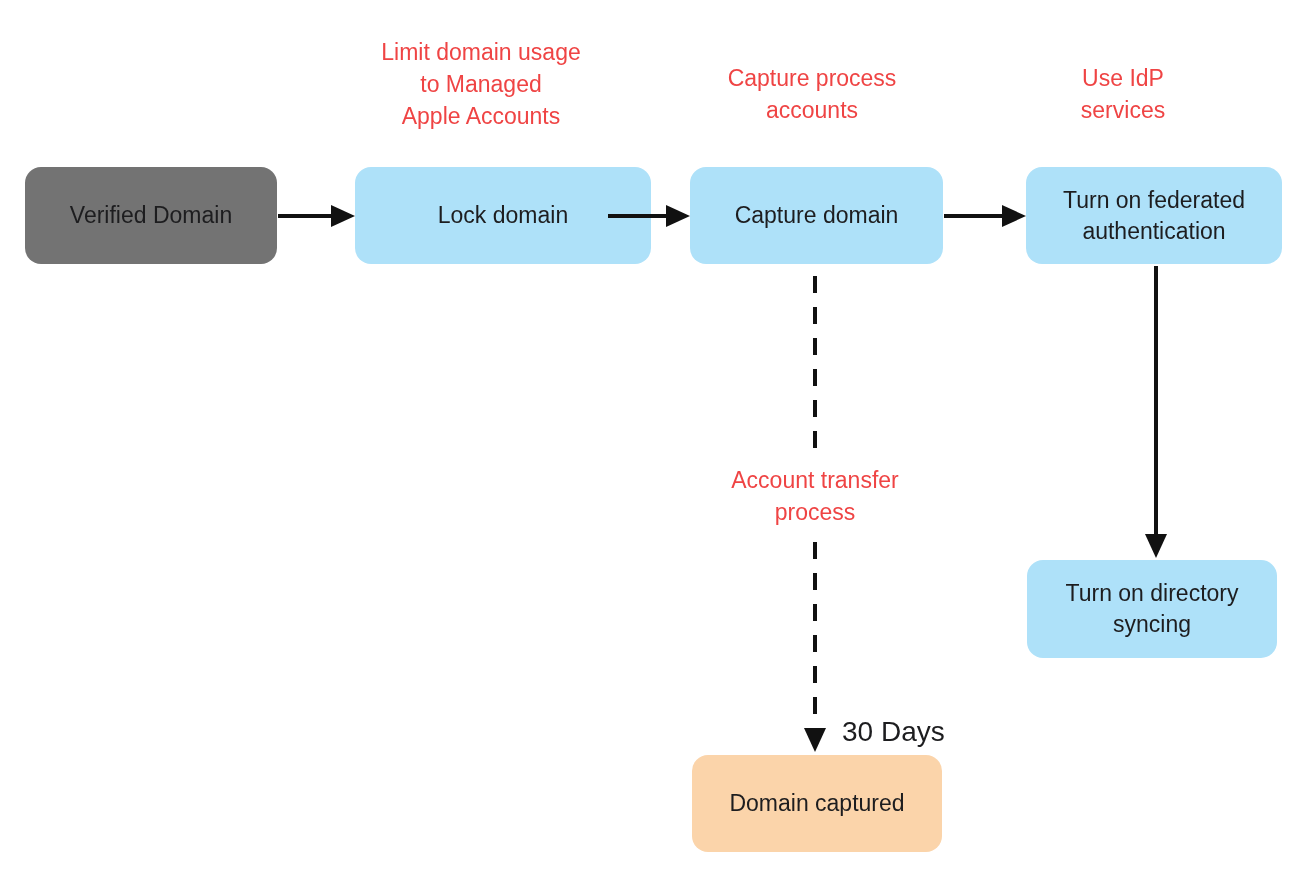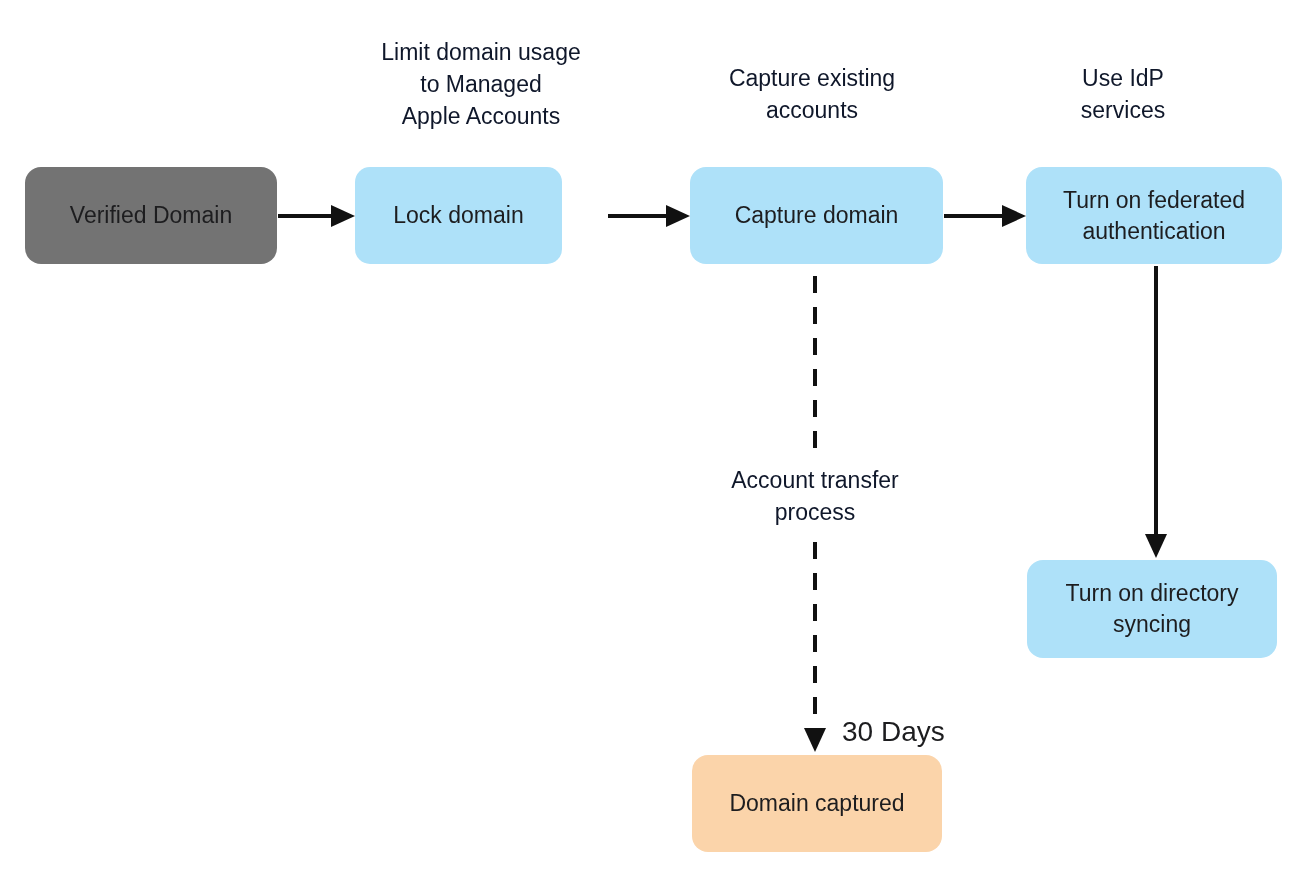--- a/index.html
+++ b/index.html
@@ -26,34 +26,34 @@
     justify-content: center;
     text-align: center;
   }
   .node-label {
     font-size: 23px;
     line-height: 31px;
     white-space: pre-line;
     color: #1d1d1f;
   }
   .b1 { left: 25px;   top: 167px; width: 252px; height: 97px; }
-  .b2 { left: 355px;  top: 167px; width: 207px; height: 97px; border-radius: 15px; }
+  .b2 { left: 355px;  top: 167px; width: 296px; height: 97px; }
   .b3 { left: 690px;  top: 167px; width: 253px; height: 97px; }
   .b4 { left: 1026px; top: 167px; width: 256px; height: 97px; }
   .b5 { left: 1027px; top: 560px; width: 250px; height: 98px; }
   .b6 { left: 692px;  top: 755px; width: 250px; height: 97px; }
 
   
   .note {
     position: absolute;
     font-size: 23px;
     line-height: 32px;
     text-align: center;
     white-space: pre-line;
-    color: #0f172a;
+    color: #ef4444;
     transform: translateX(-50%);
   }
   .n-lock     { left: 481px;  top: 36px;  }
   .n-capture  { left: 812px;  top: 62px;  }
   .n-idp      { left: 1123px; top: 62px;  }
   .n-transfer { left: 815px;  top: 464px; }
   .n-days {
     position: absolute;
     left: 842px;
     top: 717px;
@@ -116,21 +116,21 @@
   .dhead { left: 804px; top: 728px; }
 </style>
 </head>
 <body>
 
 <div class="canvas">
 
   <div class="note n-lock">Limit domain usage
 to Managed
 Apple Accounts</div>
-  <div class="note n-capture">Capture existing
+  <div class="note n-capture">Capture process
 accounts</div>
   <div class="note n-idp">Use IdP
 services</div>
 
   <div class="node b1" style="background: #737373;">
     <span class="node-label">Verified Domain</span>
   </div>
 
   <div class="node b2" style="background: rgb(174, 225, 249);">
     <span class="node-label">Lock domain</span>

